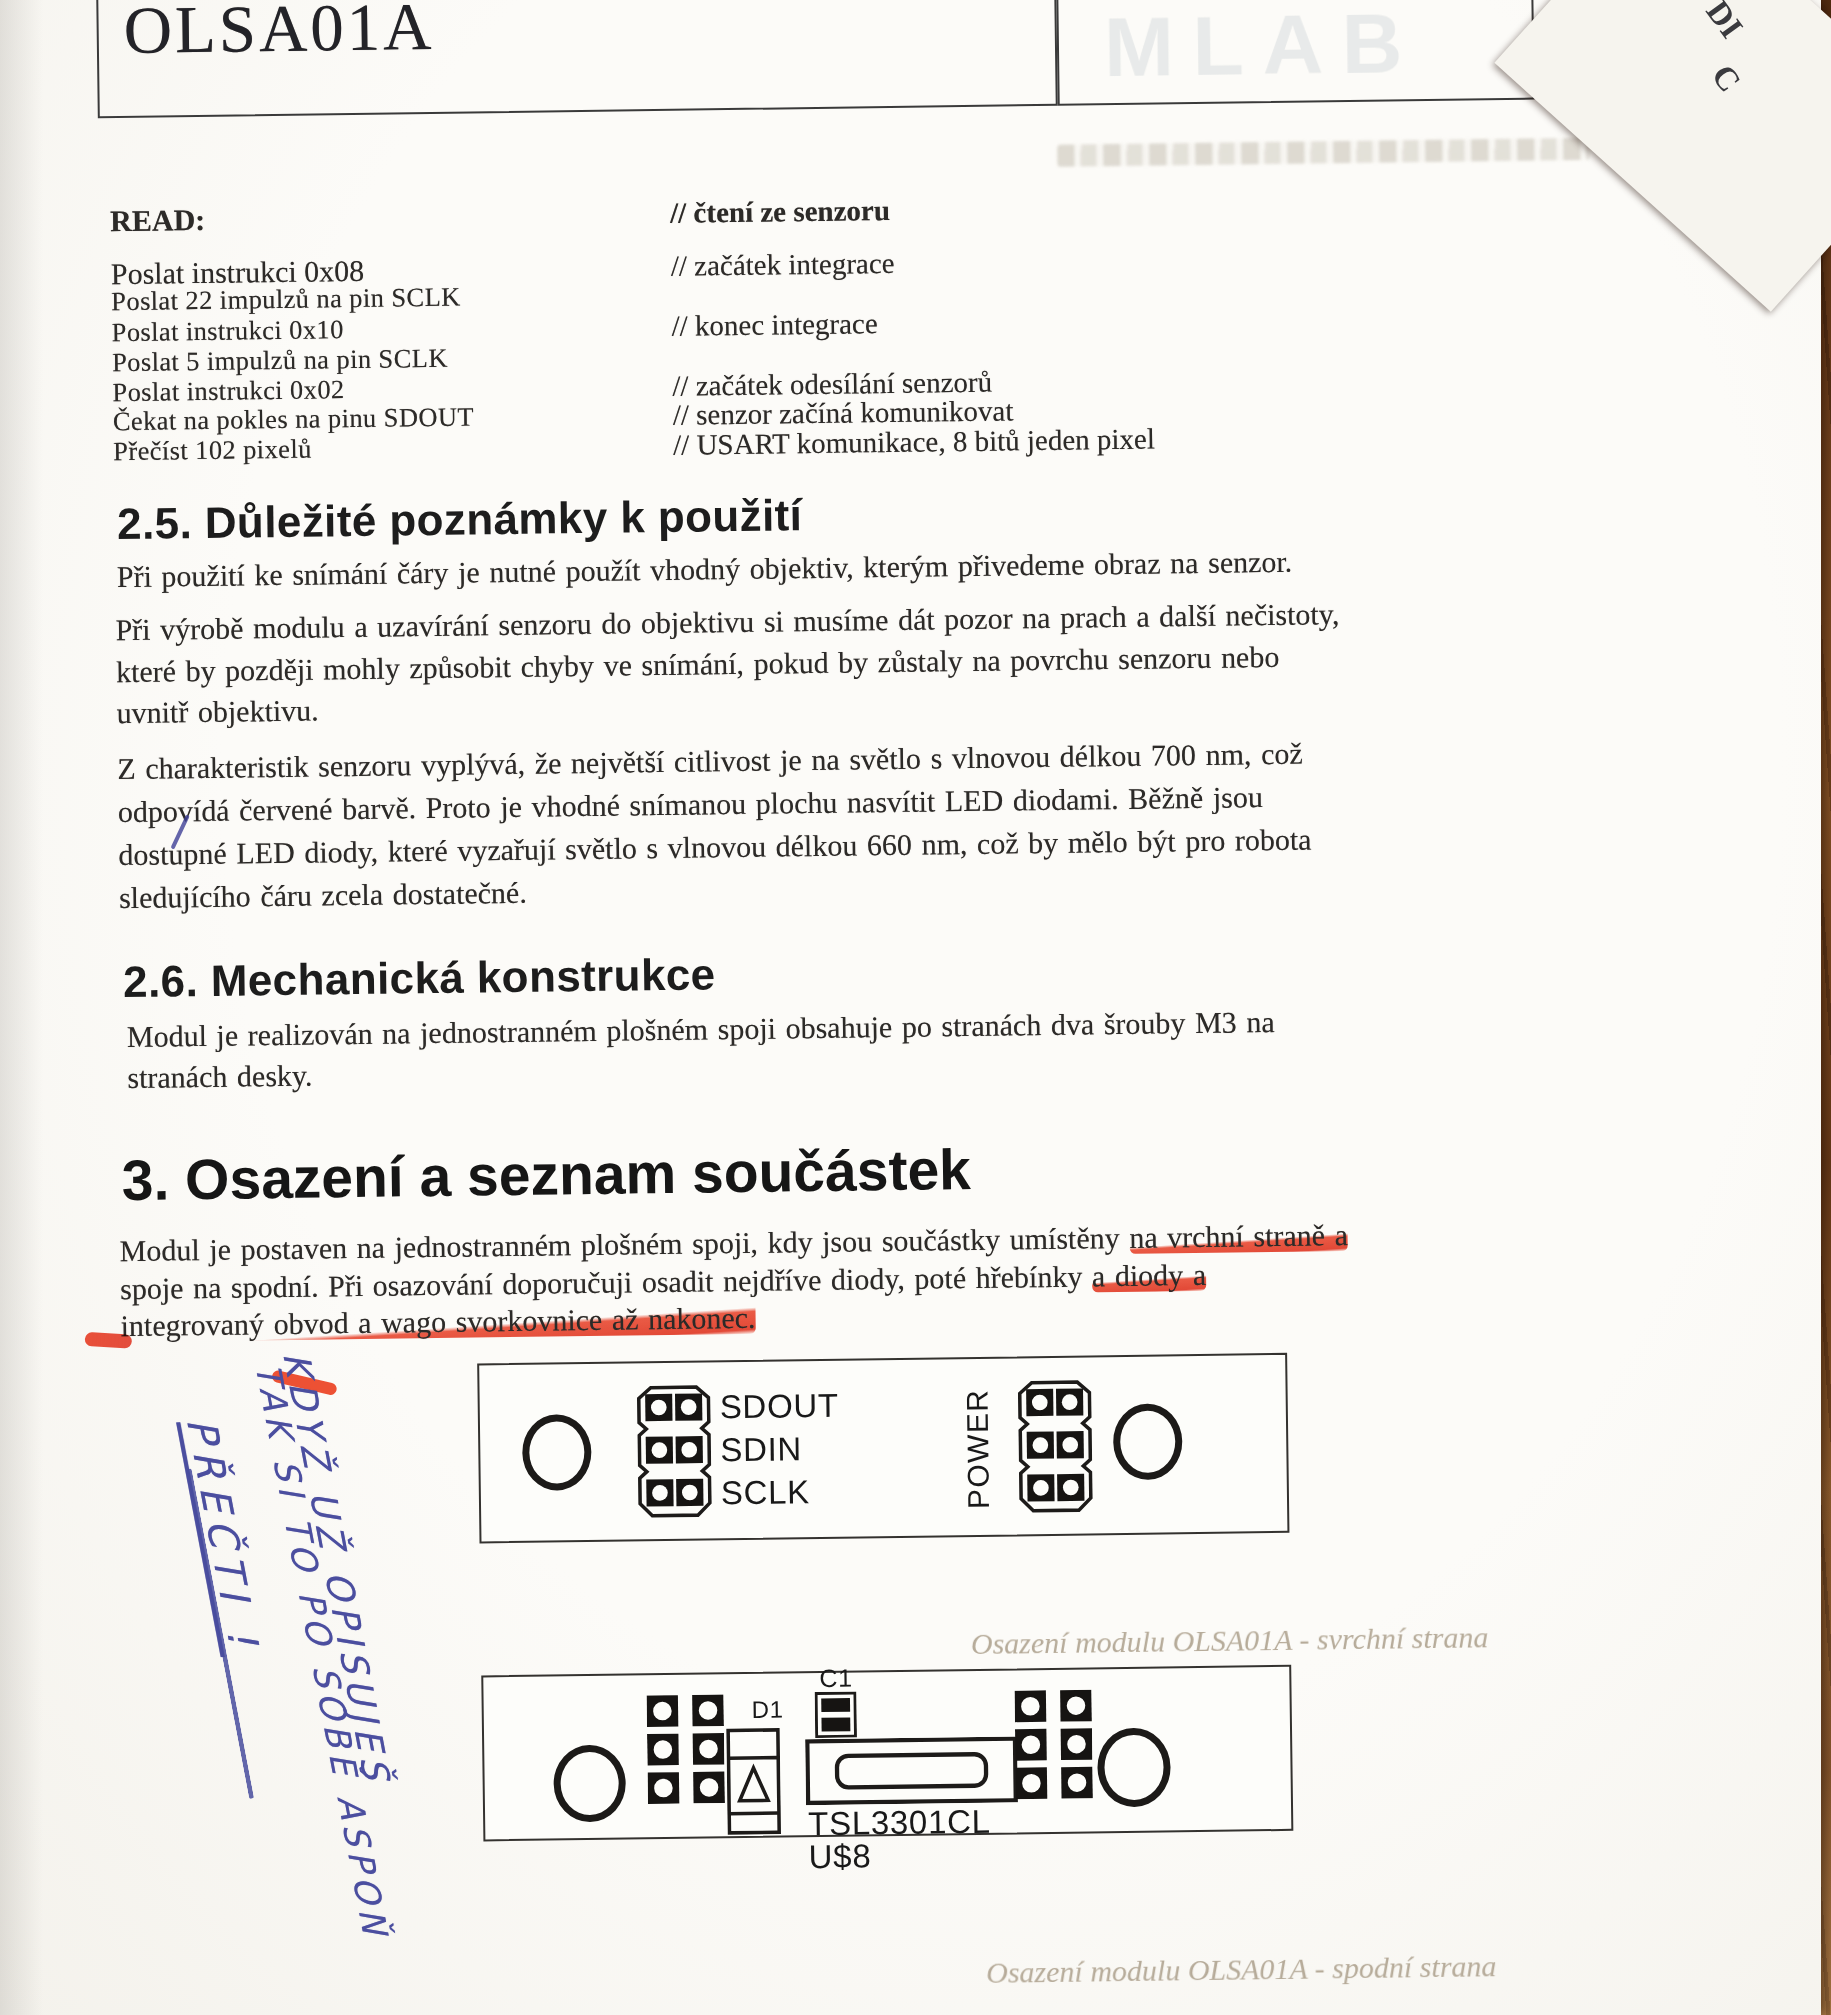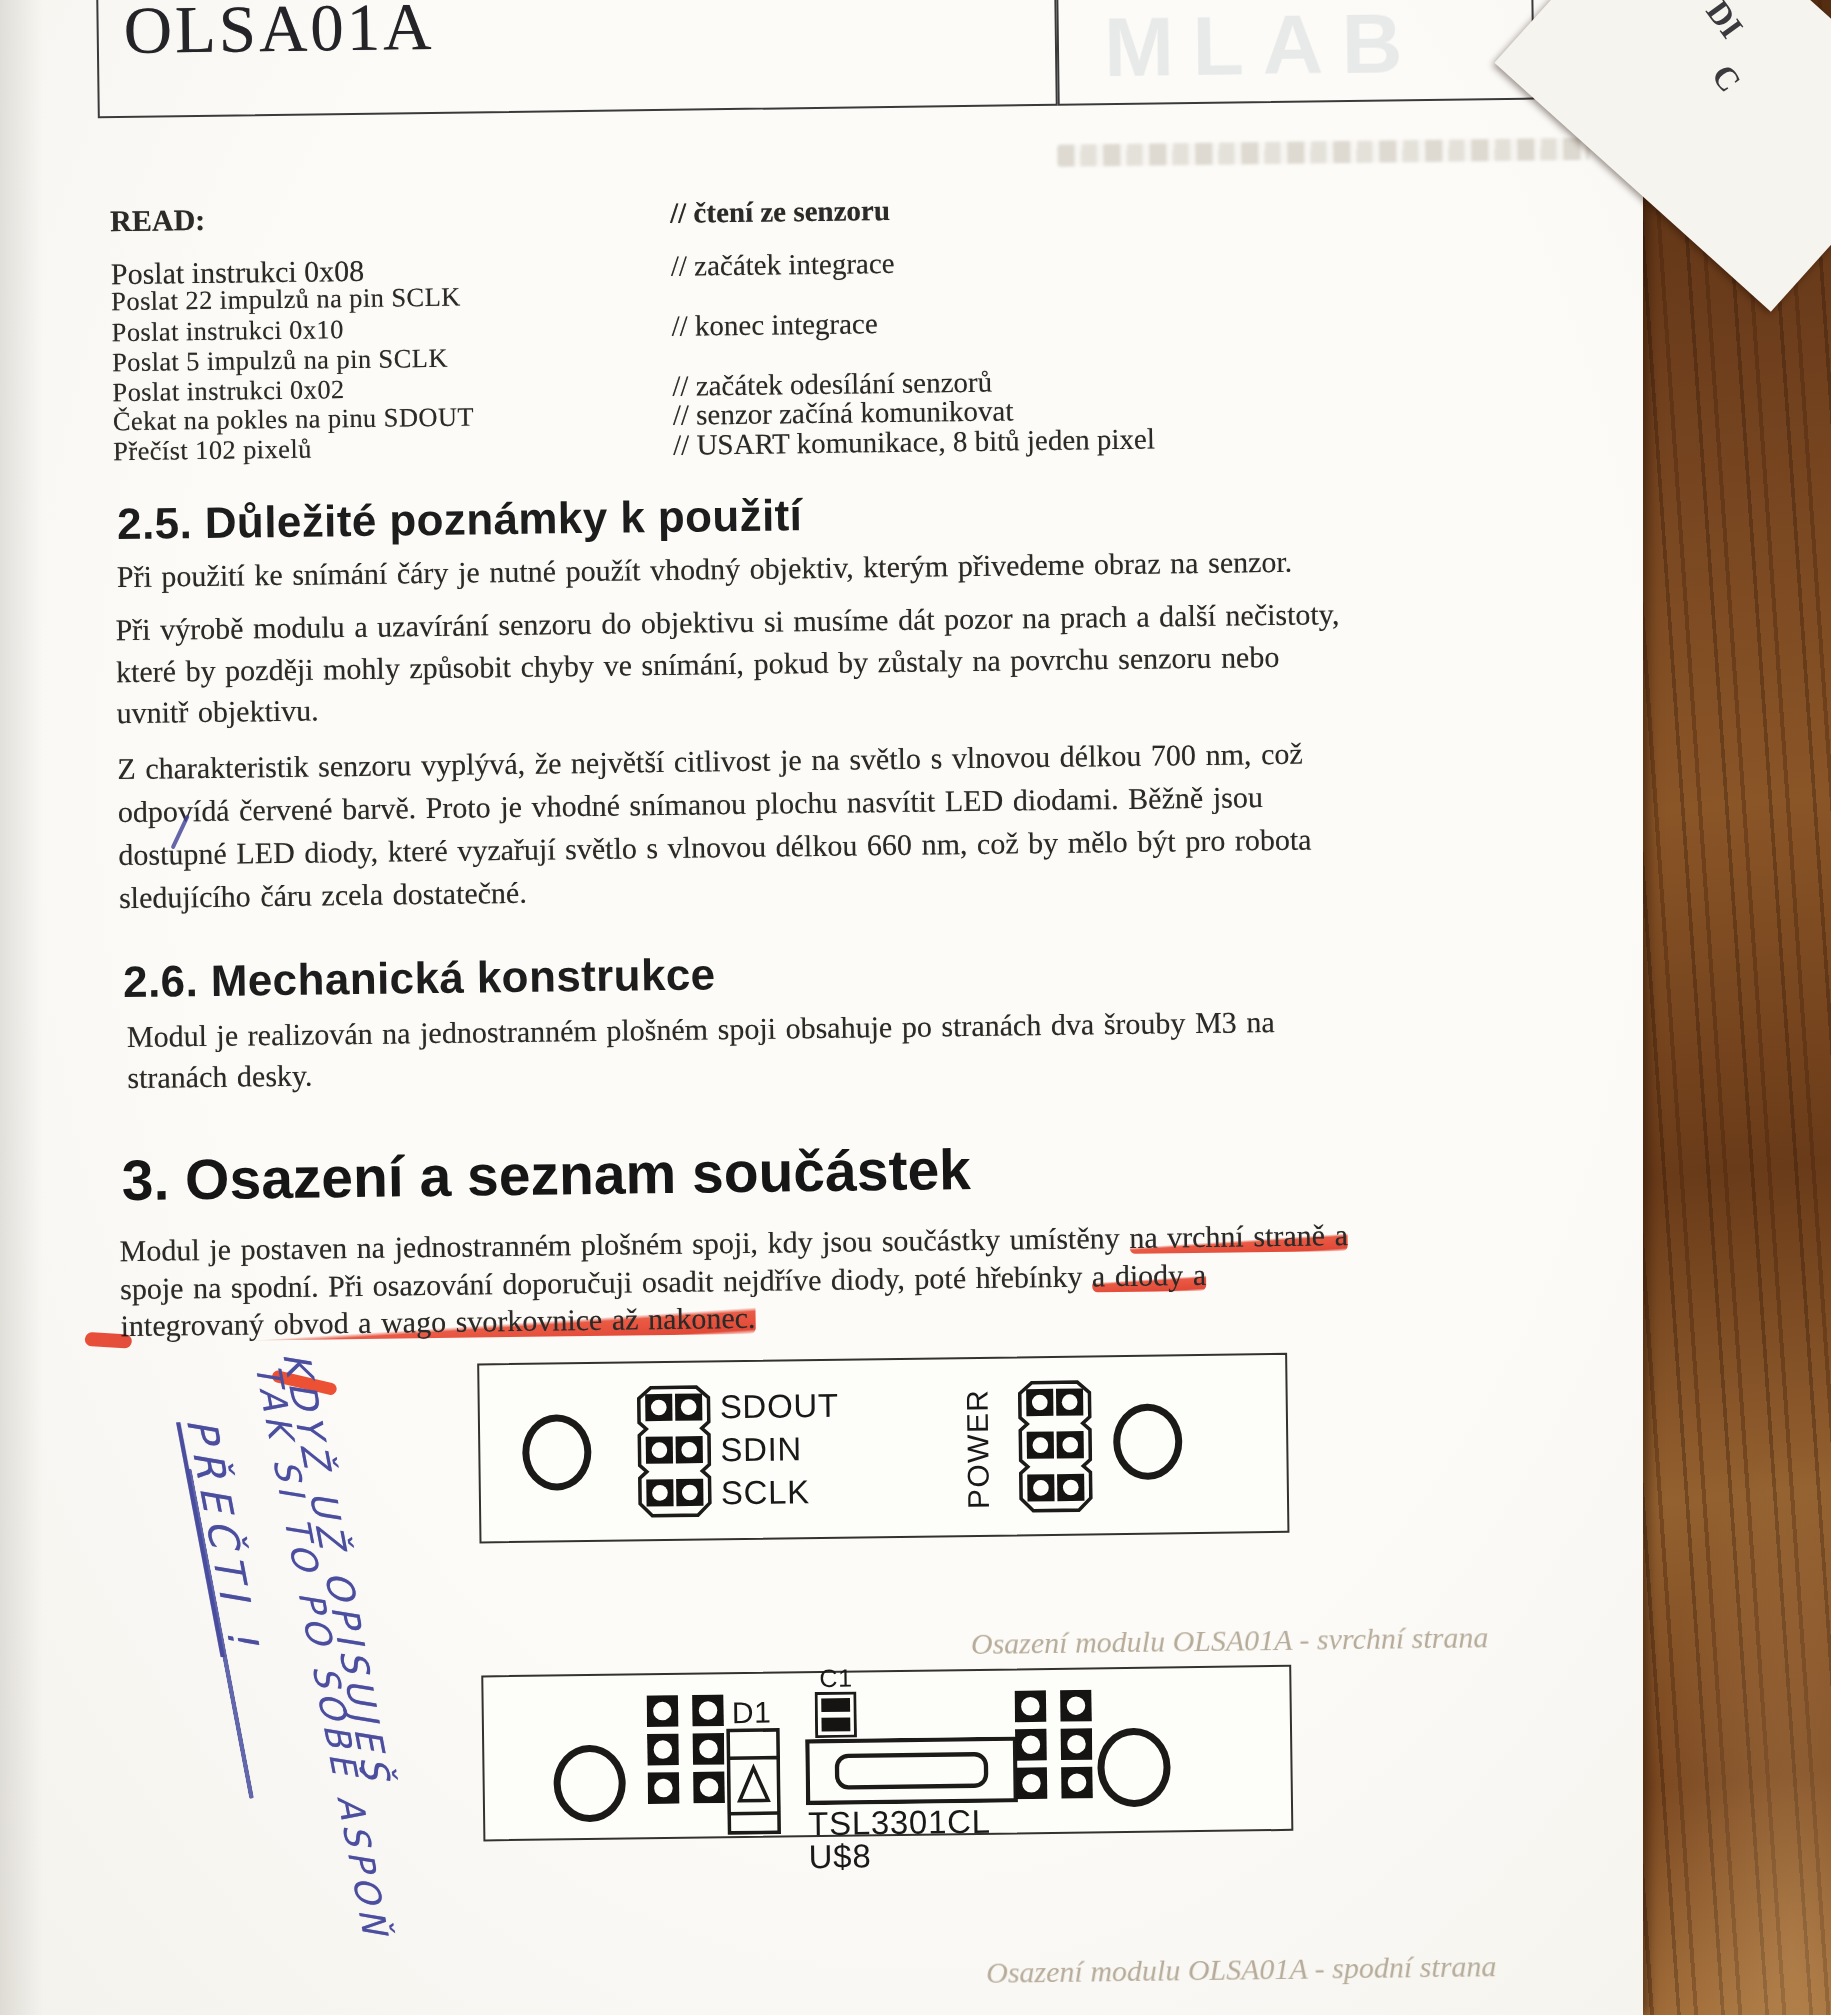--- a/index.html
+++ b/index.html
@@ -9,21 +9,21 @@
   .abs{position:absolute;}
   
   .wood{position:absolute;left:1633px;top:0;width:199px;height:2015px;
     background:
       repeating-linear-gradient(86deg, rgba(30,12,2,.28) 0 3.6px, rgba(0,0,0,0) 3.6px 17px, rgba(66,32,10,.35) 17px 21px, rgba(0,0,0,0) 21px 44px),
       linear-gradient(175deg,#532d11 0%,#6f3f1d 18%,#8a5527 40%,#6a3b19 58%,#93602f 74%,#7a4720 88%,#a06c38 100%);
   }
   .wood-sheen{position:absolute;left:1633px;top:1395px;width:199px;height:620px;
     background:radial-gradient(ellipse at 80% 90%, rgba(222,180,120,.30), rgba(0,0,0,0) 65%);}
   
-  .paper{position:absolute;left:0;top:0;width:1643px;height:2015px;
+  .paper{position:absolute;left:0;top:0;width:1821px;height:2015px;
     background:radial-gradient(ellipse at 55% 38%, #fcfbf8 55%, #f4f2ec 100%);
     box-shadow:5px 0 11.4px rgba(25,10,2,.5);}
   .paper-edge{position:absolute;left:0;top:0;width:43px;height:2015px;
     background:linear-gradient(90deg, rgba(120,115,108,.18), rgba(0,0,0,0));}
   
   .corner-paper{position:absolute;left:1667px;top:-129px;width:372px;height:258px;
     background:#f6f4ee;transform:rotate(42deg);transform-origin:left top;
     box-shadow:0 2.9px 7.2px rgba(30,12,2,.45);}
   .corner-frag{position:absolute;font-family:"Liberation Serif",serif;color:#3a3a3e;font-size:33px;font-weight:bold;}
   .frag-di{left:1706px;top:1.4px;transform:rotate(54deg);}
@@ -222,21 +222,21 @@
         <g fill="#fdfdfa">
           <circle cx="22" cy="22" r="13"></circle>
             <circle cx="86" cy="22" r="13"></circle>
           <circle cx="22" cy="76" r="13"></circle>
             <circle cx="86" cy="76" r="13"></circle>
           <circle cx="22" cy="130" r="13"></circle>
             <circle cx="86" cy="130" r="13"></circle>
         </g>
       </svg>
 
-      <div class="pcb-label sans" style="left:248px;top:21.5px;font-size:30px;">D1</div>
+      <div class="pcb-label sans" style="left:268px;top:21.5px;font-size:24px;">D1</div>
       <svg class="abs" style="left:242px;top:54px;" width="54" height="107" viewBox="0 0 76 150">
         <rect x="3" y="3" width="70" height="144" fill="none" stroke="#1d1b19" stroke-width="5"></rect>
         <line x1="3" y1="42" x2="73" y2="42" stroke="#1d1b19" stroke-width="5"></line>
         <path d="M38 56 L18 102 H58 Z" fill="none" stroke="#1d1b19" stroke-width="5"></path>
         <line x1="3" y1="120" x2="73" y2="120" stroke="#1d1b19" stroke-width="5"></line>
       </svg>
 
       <div class="pcb-label sans" style="left:336px;top:-8.6px;font-size:25px;">C1</div>
       <svg class="abs" style="left:331px;top:18.6px;" width="42" height="46" viewBox="0 0 58 64">
         <rect x="2" y="2" width="54" height="60" fill="none" stroke="#1d1b19" stroke-width="4"></rect>

